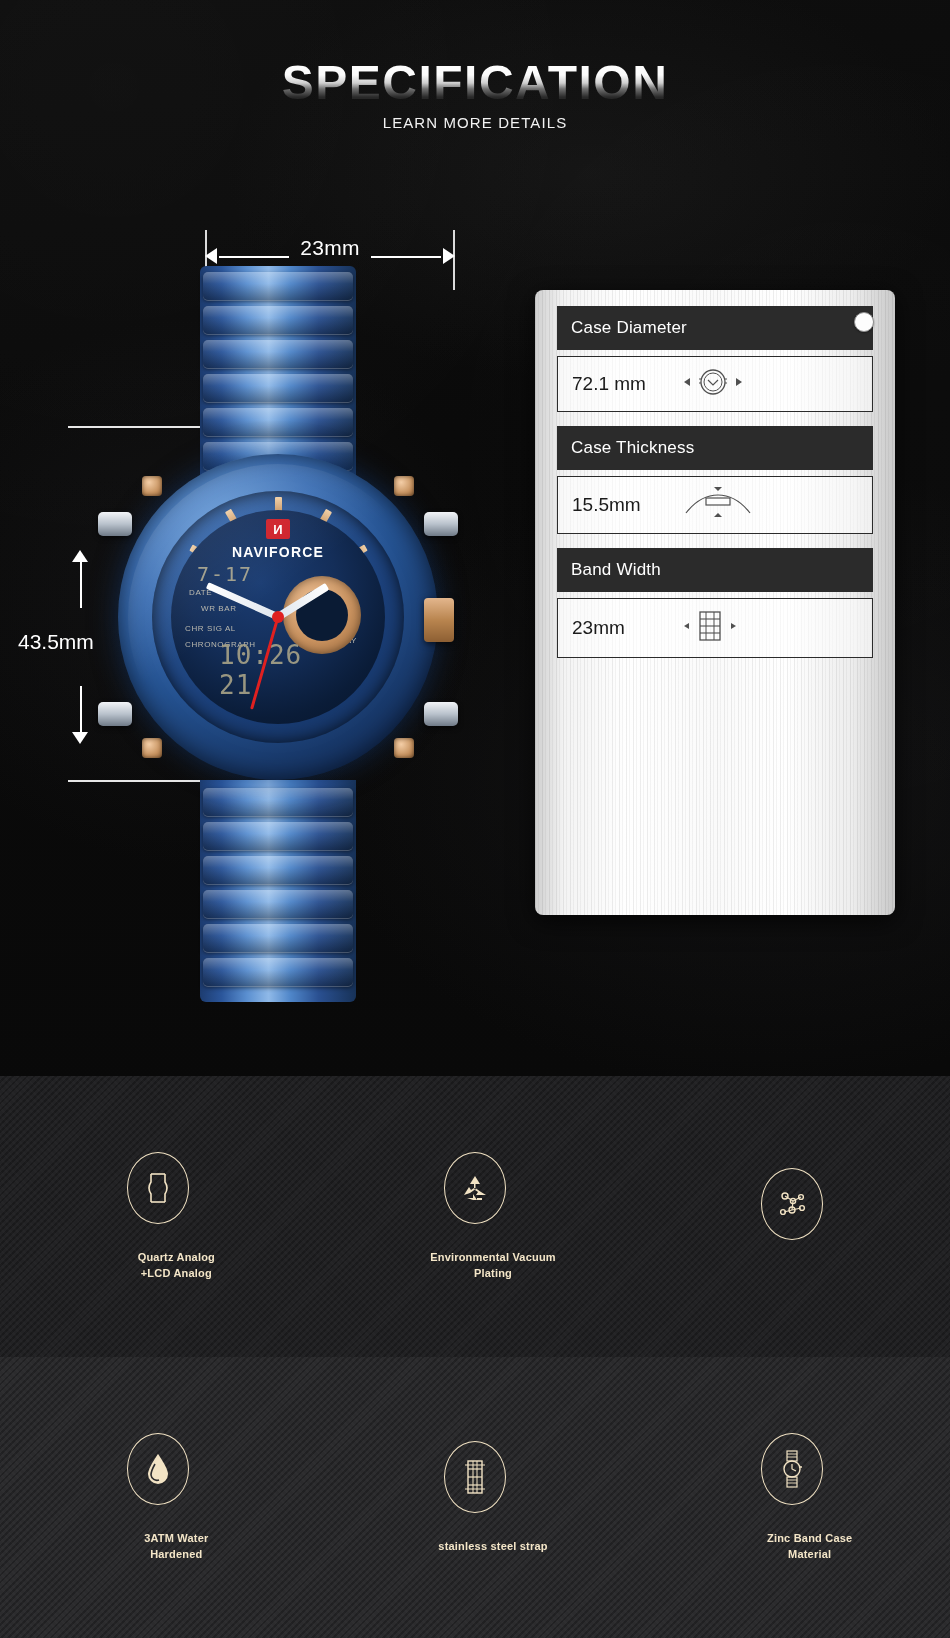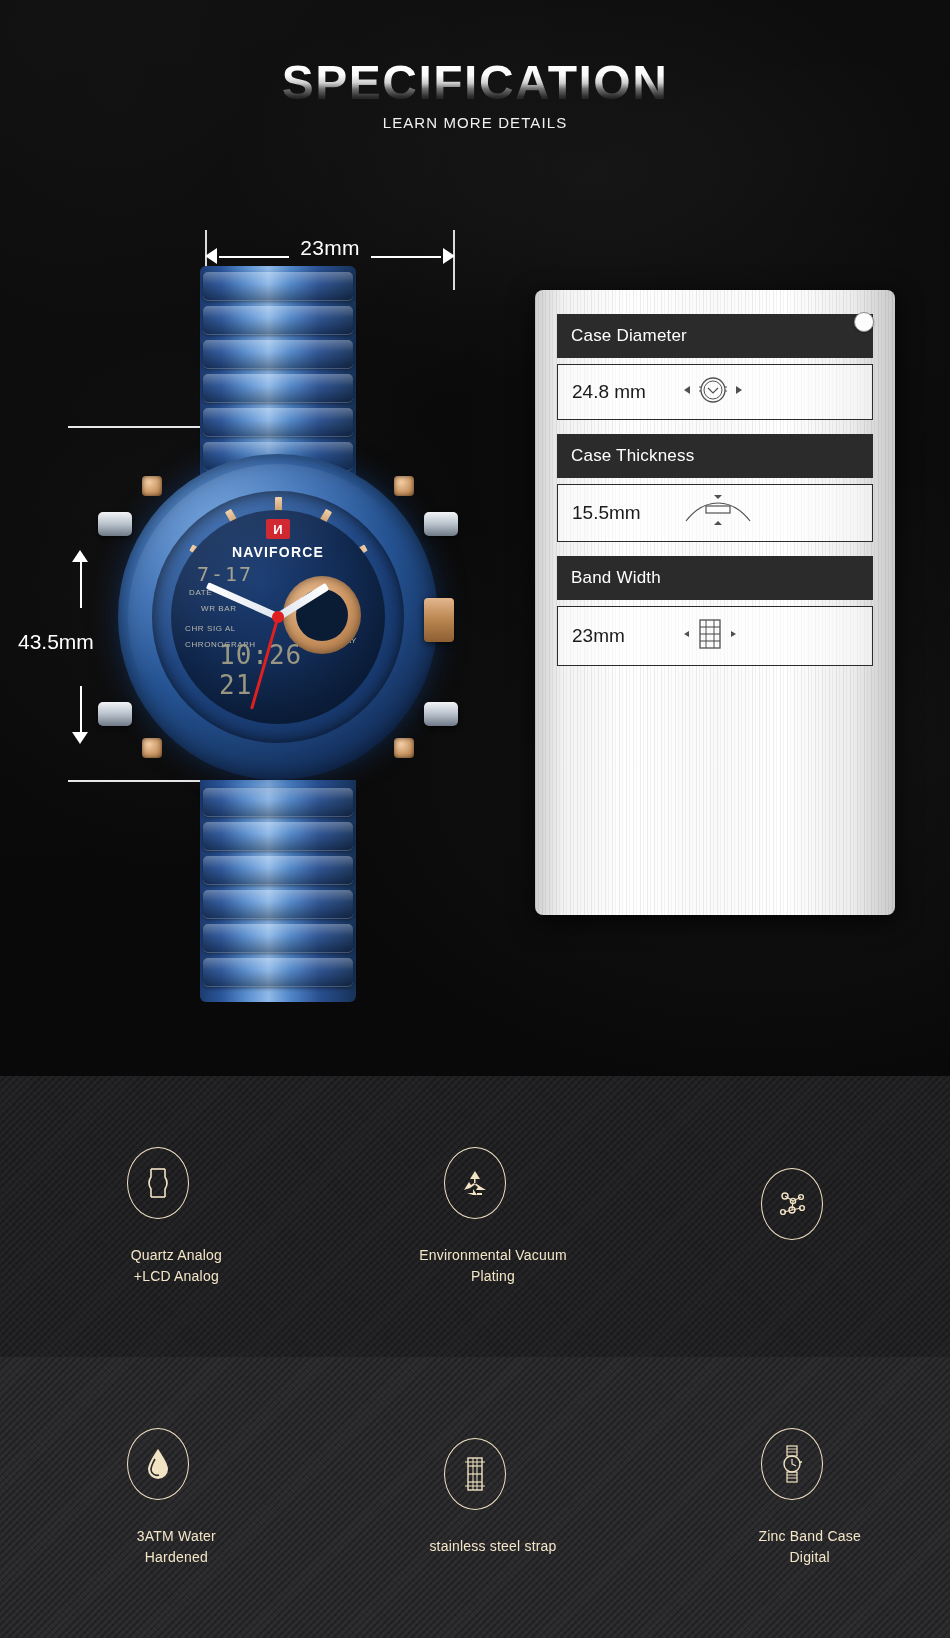--- a/index.html
+++ b/index.html
@@ -165,21 +165,21 @@
     position:absolute; left:535px; top:290px; width:360px; height:625px;
     border-radius:8px;
     background:
       repeating-linear-gradient(90deg,
         rgba(0,0,0,.07) 0px, rgba(0,0,0,.07) 1px,
         rgba(255,255,255,0) 1px, rgba(255,255,255,0) 3px,
         rgba(0,0,0,.045) 3px, rgba(0,0,0,.045) 4px,
         rgba(255,255,255,0) 4px, rgba(255,255,255,0) 7px),
       linear-gradient(90deg,#cfcfcf 0%,#f3f3f3 8%,#ffffff 26%,#fafafa 50%,#ffffff 70%,#ededed 88%,#c9c9c9 100%);
     box-shadow:0 6px 26px rgba(0,0,0,.75);
-    padding:24px 22px 0 22px;
+    padding:16px 22px 0 22px;
   }
   .panel-hole {
     position:absolute; right:21px; top:22px; width:20px; height:20px; border-radius:50%;
     background:#fdfdfd; border:1.5px solid #8f8f8f;
     box-shadow:0 1px 2px rgba(0,0,0,.35);
   }
   .spec-row { margin-bottom:8px; }
   .spec-head {
     background:#2b2b2b; color:#fff; font-size:17px;
     padding:12px 14px; letter-spacing:.2px;
@@ -206,21 +206,21 @@
   .feat-grid { display:flex; height:100%; align-items:center; }
   .feat {
     flex:1; text-align:center; padding:0 10px;
     display:flex; flex-direction:column; align-items:center; justify-content:center;
   }
   .feat-ic {
     width:62px; height:72px; border:1.6px solid #f2e3c4; border-radius:50%;
     display:flex; align-items:center; justify-content:center; margin-bottom:26px;
   }
   .feat-label {
-    color:#f4e6c8; font-size:14px; font-weight:normal; line-height:1.45;
+    color:#f4e6c8; font-size:11px; font-weight:bold; line-height:1.45;
     letter-spacing:.2px;
     margin-left:36px;
   }
 </style>
 </head>
 <body>
 
 <div class="hero">
 
   <div class="title-wrap">
@@ -313,21 +313,21 @@
       </div>
     </div>
   </div>
 
   <div class="spec-panel">
     <div class="panel-hole"></div>
 
     <div class="spec-row">
       <div class="spec-head">Case Diameter</div>
       <div class="spec-val">
-        <span class="v">24.8 mm</span>
+        <span class="v">72.1 mm</span>
         <span class="ic">
           <svg width="62" height="30" viewBox="0 0 62 30">
             <polygon points="2,15 8,11 8,19" fill="#333"></polygon>
             <polygon points="60,15 54,11 54,19" fill="#333"></polygon>
             <circle cx="31" cy="15" r="12" fill="none" stroke="#333" stroke-width="1.3"></circle>
             <circle cx="31" cy="15" r="9" fill="none" stroke="#333" stroke-width="1"></circle>
             <path d="M26 13 L31 18 L36 13" fill="none" stroke="#333" stroke-width="1.2"></path>
             <line x1="44" y1="11" x2="44" y2="19" stroke="#333" stroke-width="1" stroke-dasharray="2 2"></line>
             <line x1="18" y1="11" x2="18" y2="19" stroke="#333" stroke-width="1" stroke-dasharray="2 2"></line>
           </svg>
@@ -471,18 +471,18 @@
           <line x1="8" y1="7" x2="18" y2="7" stroke="#f2e3c4" stroke-width=".9"></line>
           <line x1="8" y1="30" x2="18" y2="30" stroke="#f2e3c4" stroke-width=".9"></line>
           <line x1="8" y1="33" x2="18" y2="33" stroke="#f2e3c4" stroke-width=".9"></line>
           <circle cx="13" cy="19" r="8" fill="none" stroke="#f2e3c4" stroke-width="1.4"></circle>
           <path d="M13 14 L13 19 L17 21" fill="none" stroke="#f2e3c4" stroke-width="1.2"></path>
           <line x1="21" y1="17" x2="23" y2="17" stroke="#f2e3c4" stroke-width="1.4"></line>
         </svg>
       </div>
       <div class="feat-label">
         <div>Zinc Band Case</div>
-        <div>Digital</div>
+        <div>Material</div>
       </div>
     </div>
 
   </div>
 </div>
 
 </body></html>

